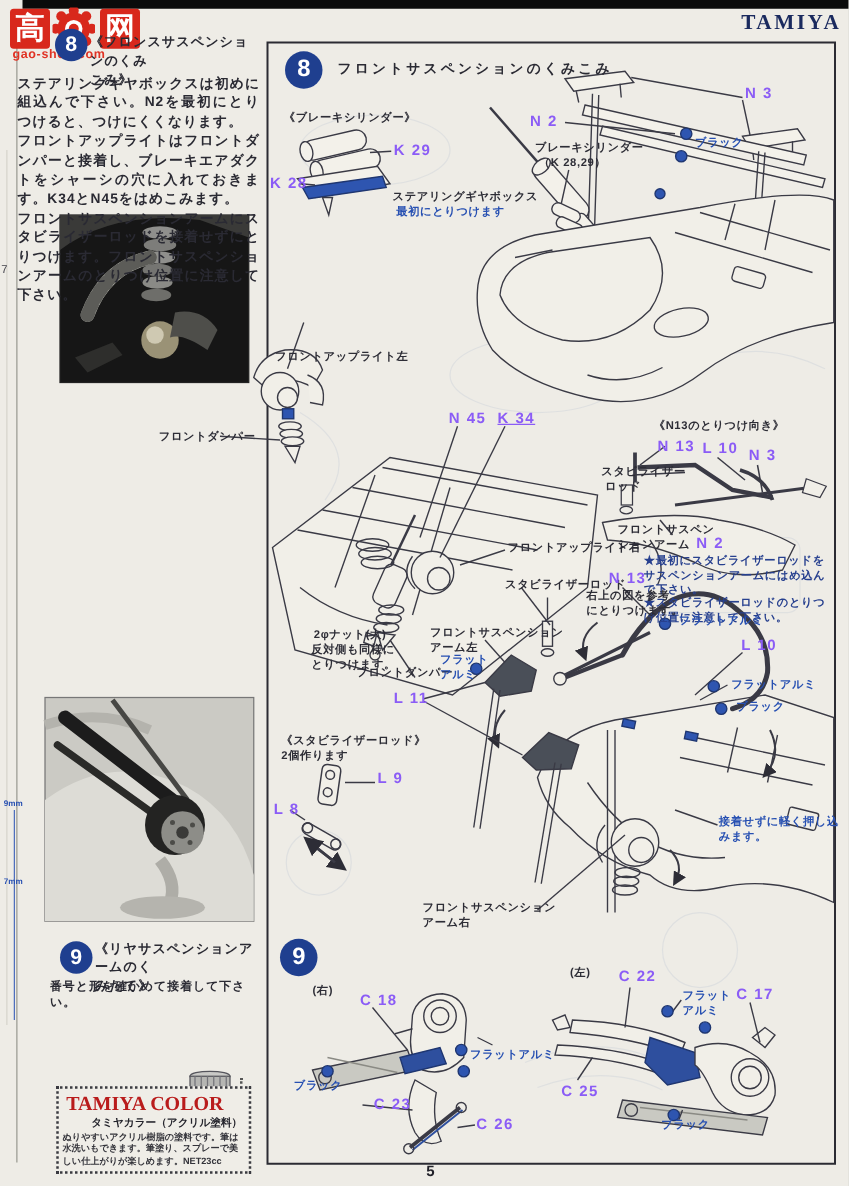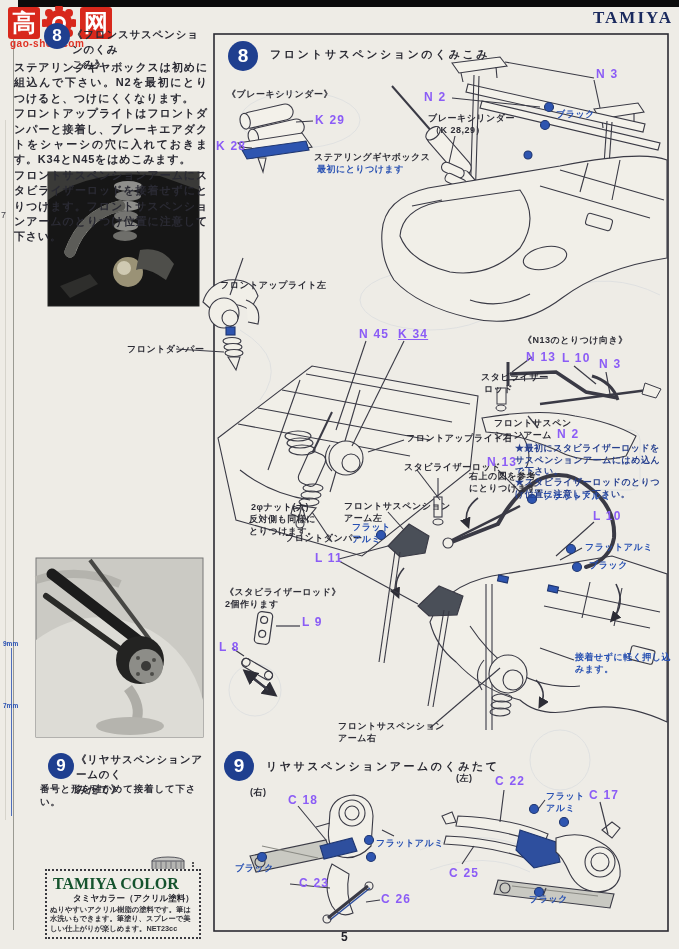--- a/index.html
+++ b/index.html
@@ -28,21 +28,21 @@
   #lc-body9{left:40px;top:783px;width:165px;font-size:9.5px;}
   
   .lbl{position:absolute;font-weight:bold;font-size:9px;line-height:11.5px;letter-spacing:.5px;
        color:#2d2d36;white-space:pre;}
   .lbl.b{color:#2750b2;}
   .lbl.nv{color:#27408f;}
   .lbl.code{font-size:12px;letter-spacing:1.2px;color:#8b5cf6;}
   
   #tc-box{left:45px;top:869px;width:152px;height:66px;border:2px dotted #3a3a40;background:#efede7;}
   #tc-title{left:53px;top:875px;font-family:"Liberation Serif",serif;font-weight:bold;
-            font-size:16px;letter-spacing:0;color:#14532d;}
+            font-size:16px;letter-spacing:0;color:#b91c1c;}
   #tc-sub{left:53px;top:893px;font-size:8.5px;font-weight:bold;color:#23232b;margin-left:20px;}
   #tc-body{left:50px;top:905px;width:142px;font-size:7.3px;line-height:9.3px;color:#33333a;font-weight:bold;}
   
   #brand{left:593px;top:8px;font-family:"Liberation Serif",serif;font-weight:bold;font-size:17px;
          letter-spacing:2px;color:#1a2a5e;}
   #page-num{left:341px;top:930px;font-size:12px;font-weight:bold;color:#22222a;}
   
   #box8-head{left:270px;top:47px;font-size:11px;letter-spacing:2.5px;font-weight:bold;}
   #box9-head{left:266px;top:759px;font-size:11px;letter-spacing:2.5px;font-weight:bold;}
   #tc-dotted-mark{left:192px;top:862px;width:1px;height:52px;border-left:2px dotted #555;}
@@ -444,21 +444,20 @@
   <div id="lc-body9" class="abs jp">番号と形を確かめて接着して下さい。</div>
 
   <div id="tc-box" class="abs"></div>
   <div id="tc-title" class="abs">TAMIYA COLOR</div>
   <div id="tc-sub" class="abs">タミヤカラー（アクリル塗料）</div>
   <div id="tc-body" class="abs">ぬりやすいアクリル樹脂の塗料です。筆は水洗いもできます。筆塗り、スプレーで美しい仕上がりが楽しめます。NET23cc</div>
 
   <div class="step-circle" style="left:228px;top:41px;width:30px;height:30px;line-height:30px;font-size:19px;">8</div>
   <div id="box8-head" class="abs jp">フロントサスペンションのくみこみ</div>
   <div class="step-circle" style="left:224px;top:751px;width:30px;height:30px;line-height:30px;font-size:19px;">9</div>
-  <div id="box9-head" class="abs jp">リヤサスペンションアームのくみたて</div>
 
   <div id="label-layer">
       <span class="lbl " style="left: 227px; top: 89px;">《ブレーキシリンダー》</span>
       <span class="lbl code" style="left: 315px; top: 115px;">K 29</span>
       <span class="lbl code" style="left: 216px; top: 141px;">K 28</span>
       <span class="lbl code" style="left: 424px; top: 92px;">N 2</span>
       <span class="lbl code" style="left: 596px; top: 69px;">N 3</span>
       <span class="lbl b" style="left: 556px; top: 109px;">ブラック</span>
       <span class="lbl " style="left: 428px; top: 113px;">ブレーキシリンダー
  （K 28,29）</span>

